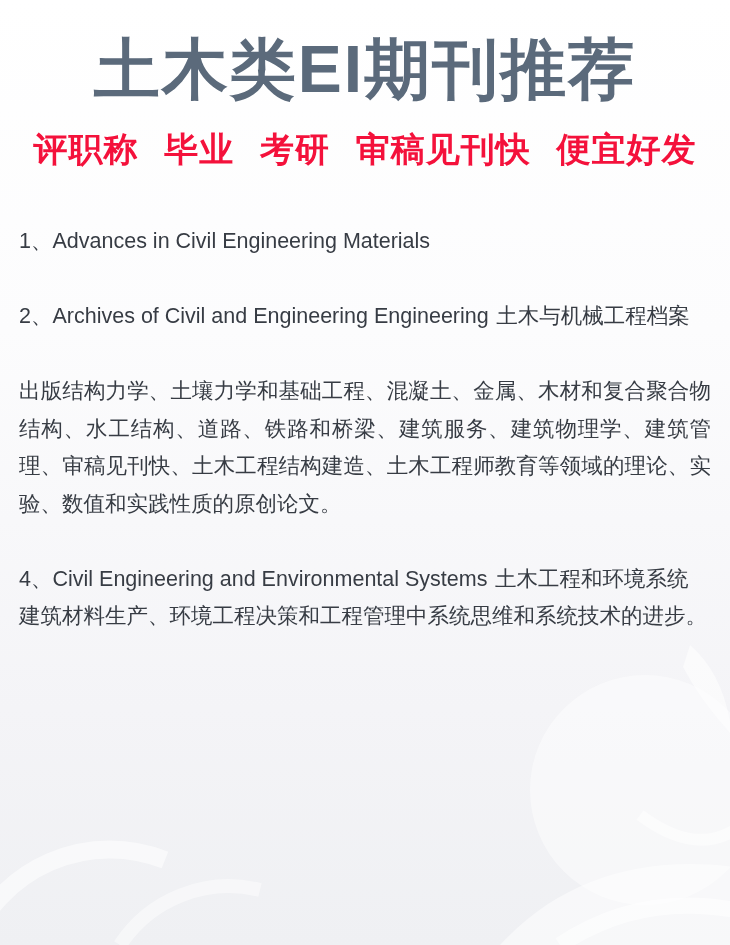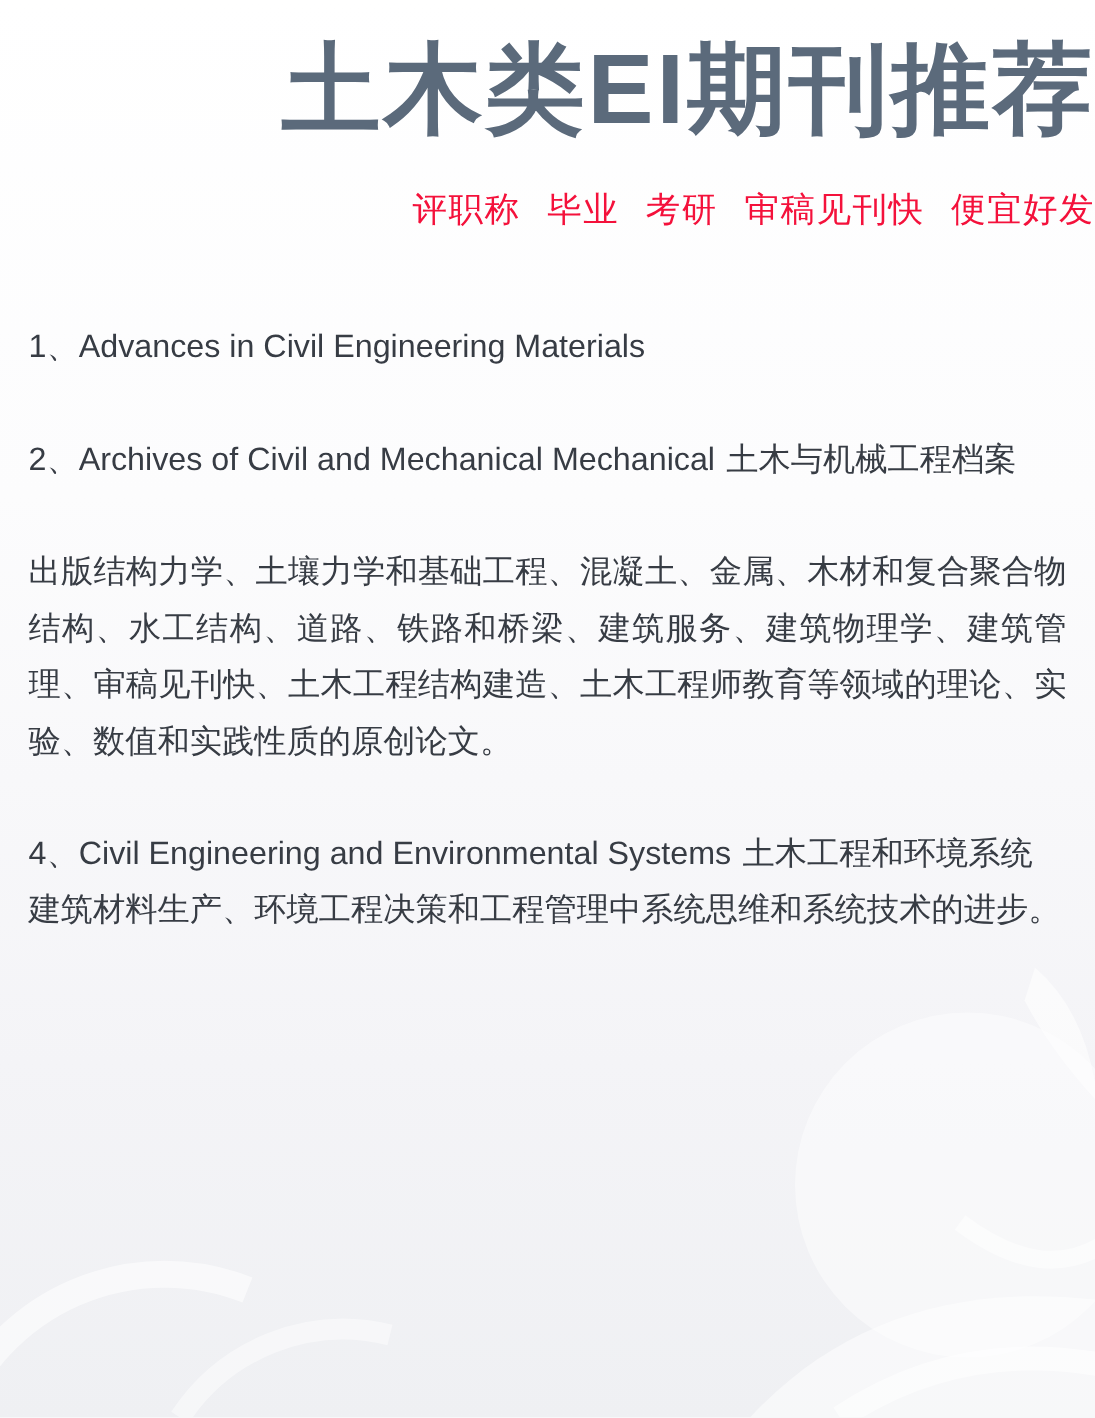--- a/index.html
+++ b/index.html
@@ -19,36 +19,36 @@
     position:absolute;
     left:0;bottom:0;
     width:730px;height:340px;
     pointer-events:none;
   }
   .content{
     position:relative;
     z-index:1;
   }
   .header{
-    padding-top:24px;
-    text-align:right;
+    padding-top:34px;
+    text-align:center;
   }
   .page-title{
     font-size:66px;
     line-height:70px;
     font-weight:900;
     letter-spacing:2px;
     color:var(--title-color);
     font-family:"Liberation Sans","DejaVu Sans",sans-serif;
   }
   .page-subtitle{
     margin-top:28px;
-    font-size:23px;
+    font-size:34px;
     line-height:34px;
-    font-weight:normal;
+    font-weight:bold;
     color:var(--subtitle-color);
     word-spacing:0.45em;
     letter-spacing:1px;
   }
   .journal-list{
     margin-top:57px;
     padding:0 19px;
     color:var(--body-color);
     font-size:21.5px;
     line-height:37.5px;
@@ -86,21 +86,21 @@
     <div class="page-subtitle">评职称 毕业 考研 审稿见刊快 便宜好发</div>
   </header>
 
   <main class="journal-list">
 
     <section class="journal">
       <h2 class="jheading"><span class="jindex">1、</span><span class="jname-en">Advances in Civil Engineering Materials</span><span class="jname-cn"></span></h2>
     </section>
 
     <section class="journal">
-      <h2 class="jheading"><span class="jindex">2、</span><span class="jname-en">Archives of Civil and Mechanical Mechanical</span><span class="jname-cn">土木与机械工程档案</span></h2>
+      <h2 class="jheading"><span class="jindex">2、</span><span class="jname-en">Archives of Civil and Engineering Engineering</span><span class="jname-cn">土木与机械工程档案</span></h2>
     </section>
 
     <section class="journal">
       <p class="jdesc">出版结构力学、土壤力学和基础工程、混凝土、金属、木材和复合聚合物结构、水工结构、道路、铁路和桥梁、建筑服务、建筑物理学、建筑管理、审稿见刊快、土木工程结构建造、土木工程师教育等领域的理论、实验、数值和实践性质的原创论文。</p>
     </section>
 
     <section class="journal">
       <h2 class="jheading"><span class="jindex">4、</span><span class="jname-en">Civil Engineering and Environmental Systems</span><span class="jname-cn">土木工程和环境系统</span></h2>
       <p class="jdesc">建筑材料生产、环境工程决策和工程管理中系统思维和系统技术的进步。</p>
     </section>

